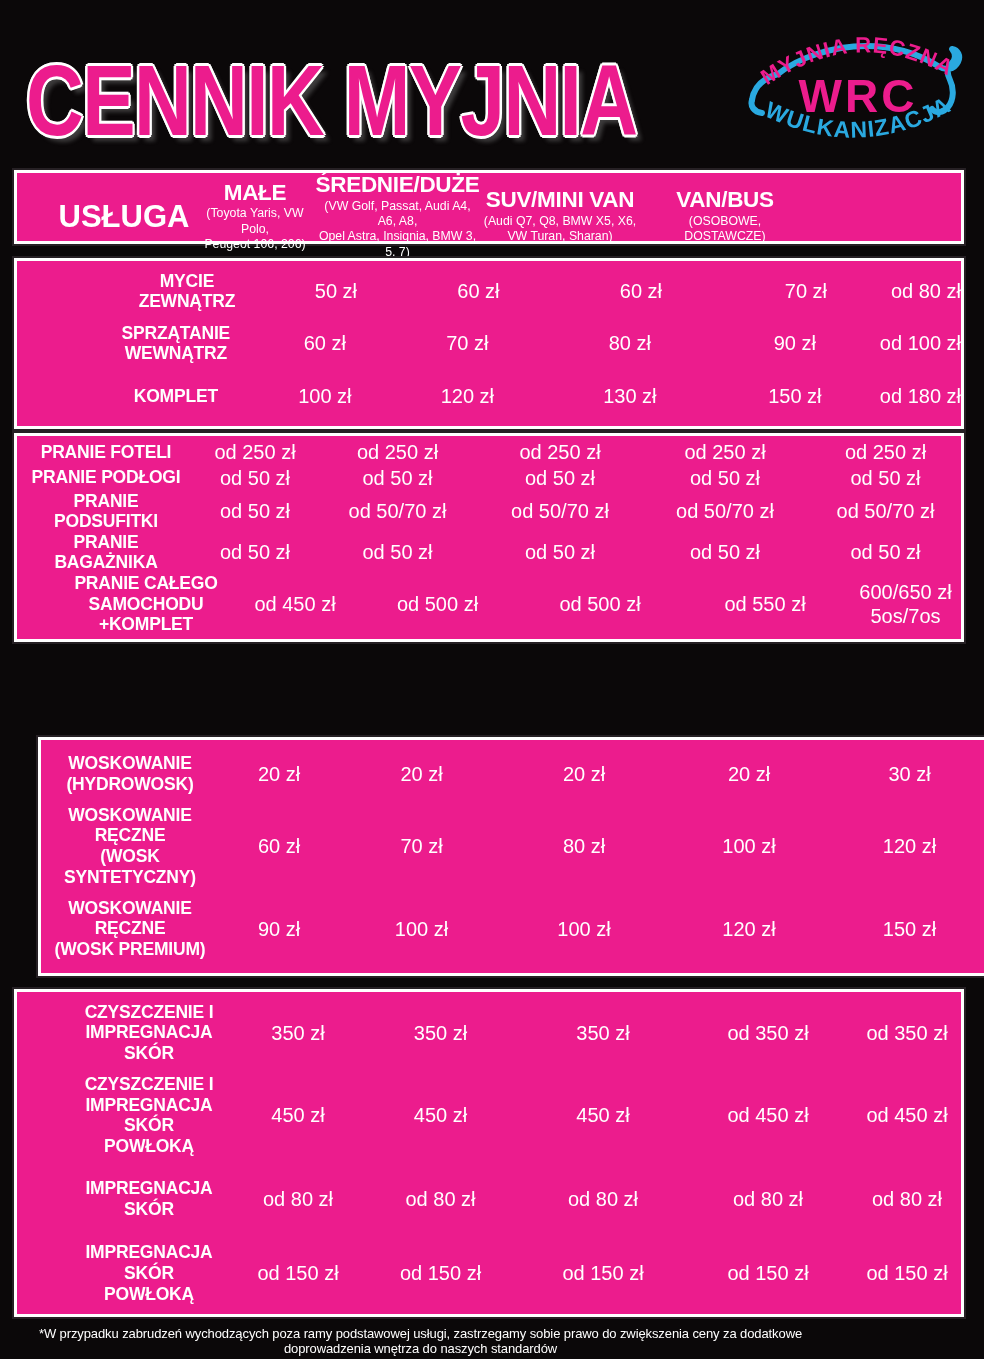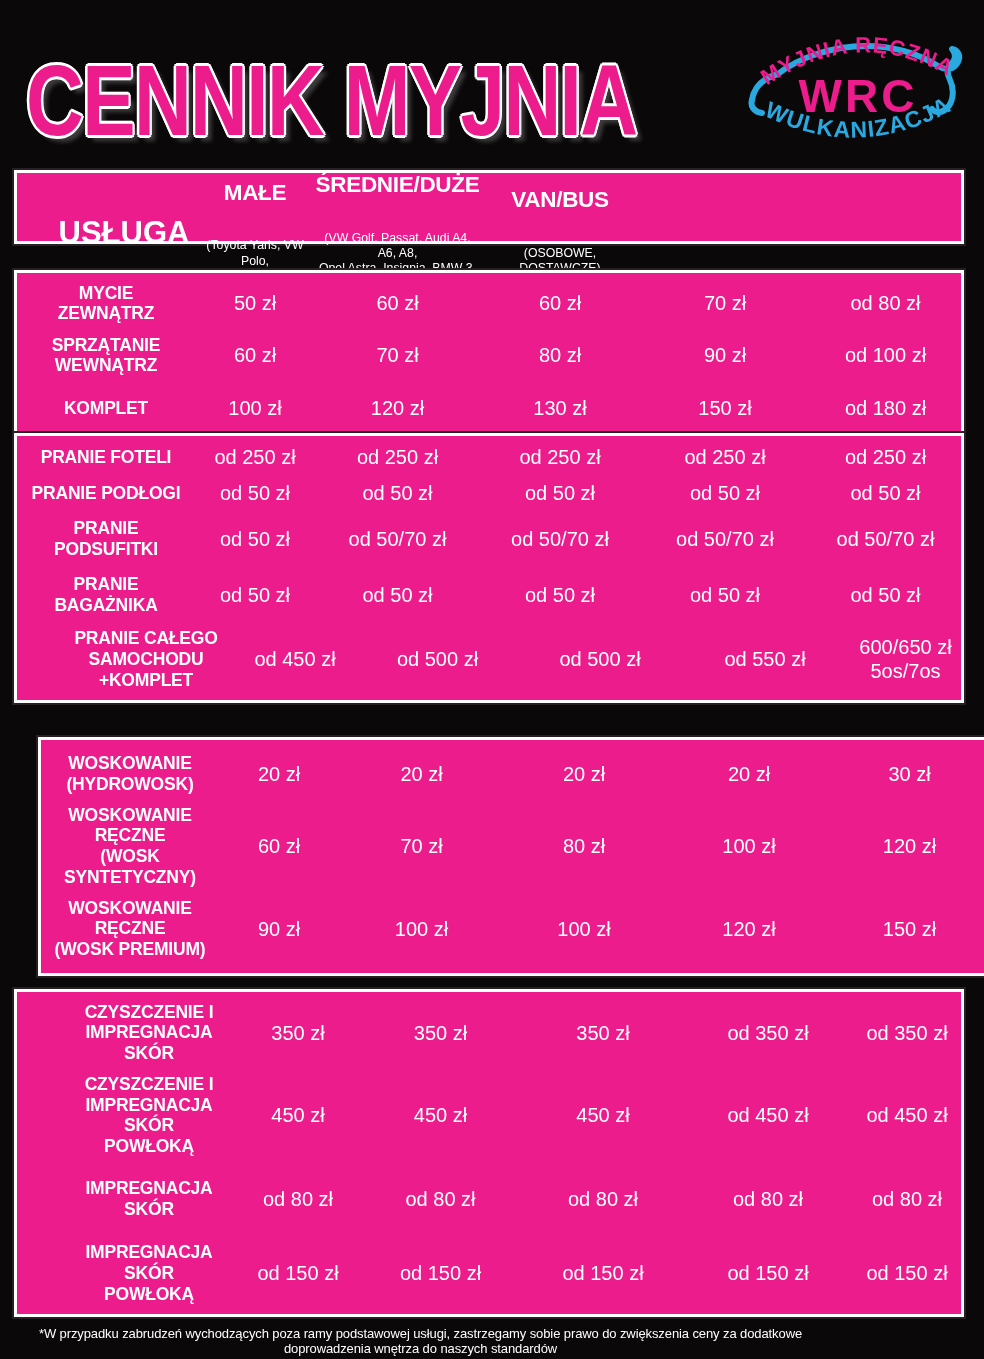--- a/index.html
+++ b/index.html
@@ -37,26 +37,26 @@
     grid-template-columns:178px 120px 165px 160px 170px 1fr;
     align-items:center;height:100%;
   }
   
   #panel-header{top:170px;height:74px;}
   .svc-head{
     color:#fff;font-weight:bold;font-size:31px;text-align:center;
     letter-spacing:0px;
     padding-left:36px;
   }
-  .col-head{display:flex;flex-direction:column;align-items:center;justify-content:center;text-align:center;gap:32px;}
+  .col-head{display:flex;flex-direction:column;align-items:center;justify-content:center;text-align:center;}
   .col-head .col-title{color:#fff;font-weight:bold;font-size:22.5px;line-height:1.05;letter-spacing:-0.3px;white-space:nowrap;}
   .col-head .col-sub{color:#fff;font-size:12.3px;line-height:1.25;white-space:pre-line;margin-top:2px;}
   
-  #section-0{top:270px;height:171px;}
-  #section-1{top:433px;height:270px;}
+  #section-0{top:258px;height:171px;align-items:flex-end;}
+  #section-1{top:433px;height:209px;}
   #section-2{top:737px;height:239px;margin-left:24px;}
   #section-3{top:989px;height:328px;padding-left:43px;}
   .section{display:flex;flex-direction:column;padding:4px 0;}
   .row{flex:1 1 0;}
   #section-1 .row:nth-child(1){flex-grow:0.95;}
   #section-1 .row:nth-child(2){flex-grow:1.0;}
   #section-1 .row:nth-child(3){flex-grow:1.5;}
   #section-1 .row:nth-child(4){flex-grow:1.55;}
   #section-1 .row:nth-child(5){flex-grow:2.0;margin-left:40px;}
   #section-2 .row:nth-child(1){flex-grow:1.0;}
@@ -111,20 +111,25 @@
       <div class="col-title">MAŁE</div>
       <div class="col-sub">(Toyota Yaris, VW Polo,
 Peugeot 106, 206)</div>
     </div>
     <div class="col-head">
       <div class="col-title">ŚREDNIE/DUŻE</div>
       <div class="col-sub">(VW Golf, Passat, Audi A4, A6, A8,
 Opel Astra, Insignia, BMW 3, 5, 7)</div>
     </div>
     <div class="col-head">
+      <div class="col-title">SUV/MINI VAN</div>
+      <div class="col-sub">(Audi Q7, Q8, BMW X5, X6,
+VW Turan, Sharan)</div>
+    </div>
+    <div class="col-head">
       <div class="col-title">VAN/BUS</div>
       <div class="col-sub">(OSOBOWE,
 DOSTAWCZE)</div>
     </div>
   </div>
 
 <div class="panel section" id="section-0">
     <div class="row grid-cols">
       <div class="svc-label">MYCIE
 ZEWNĄTRZ</div>

